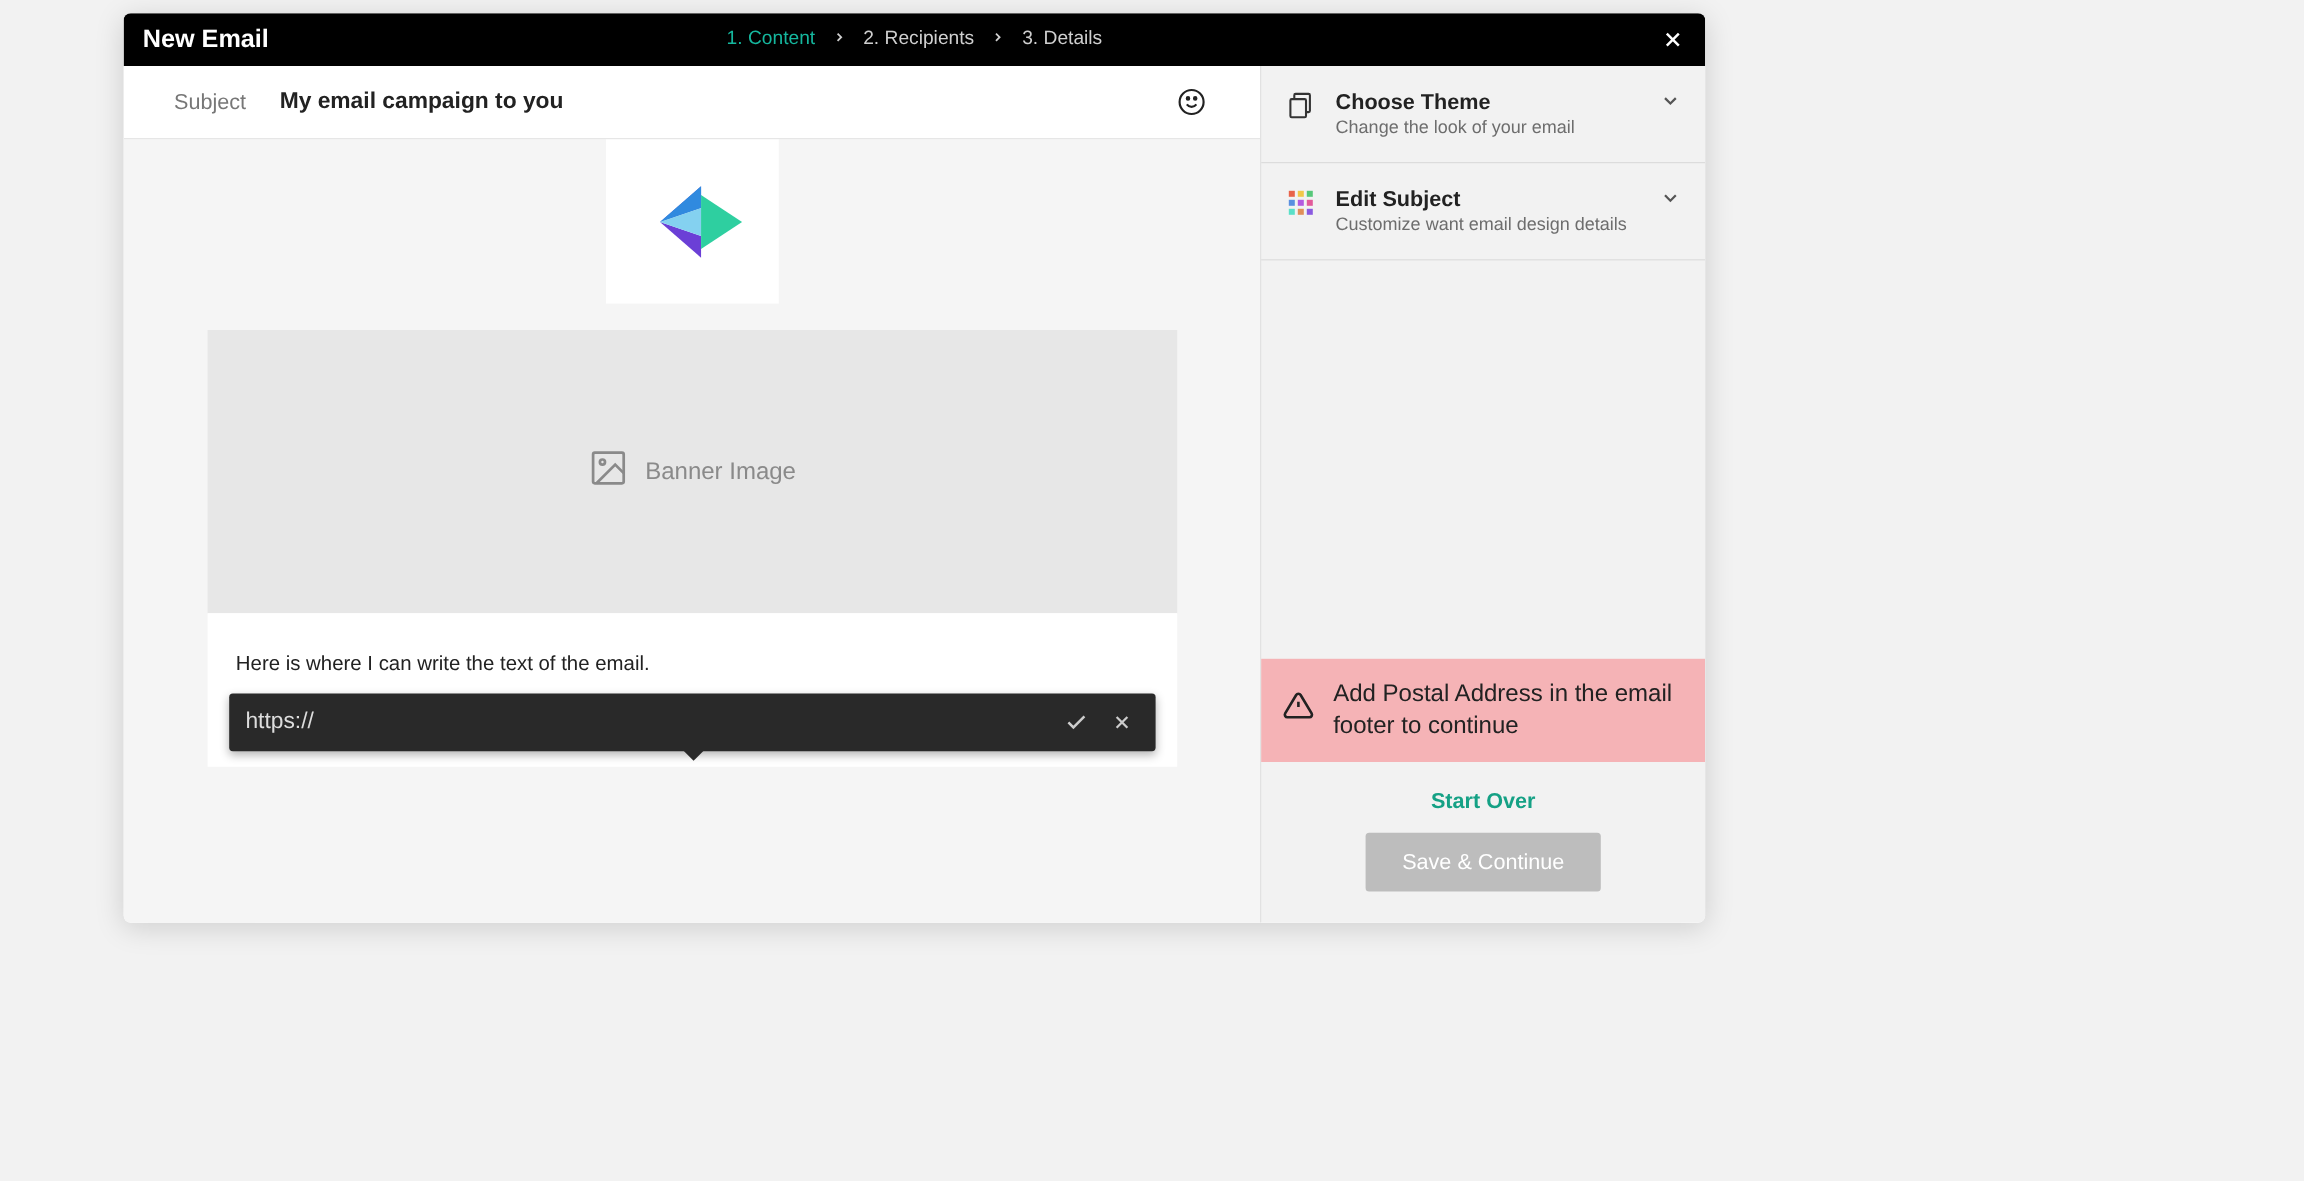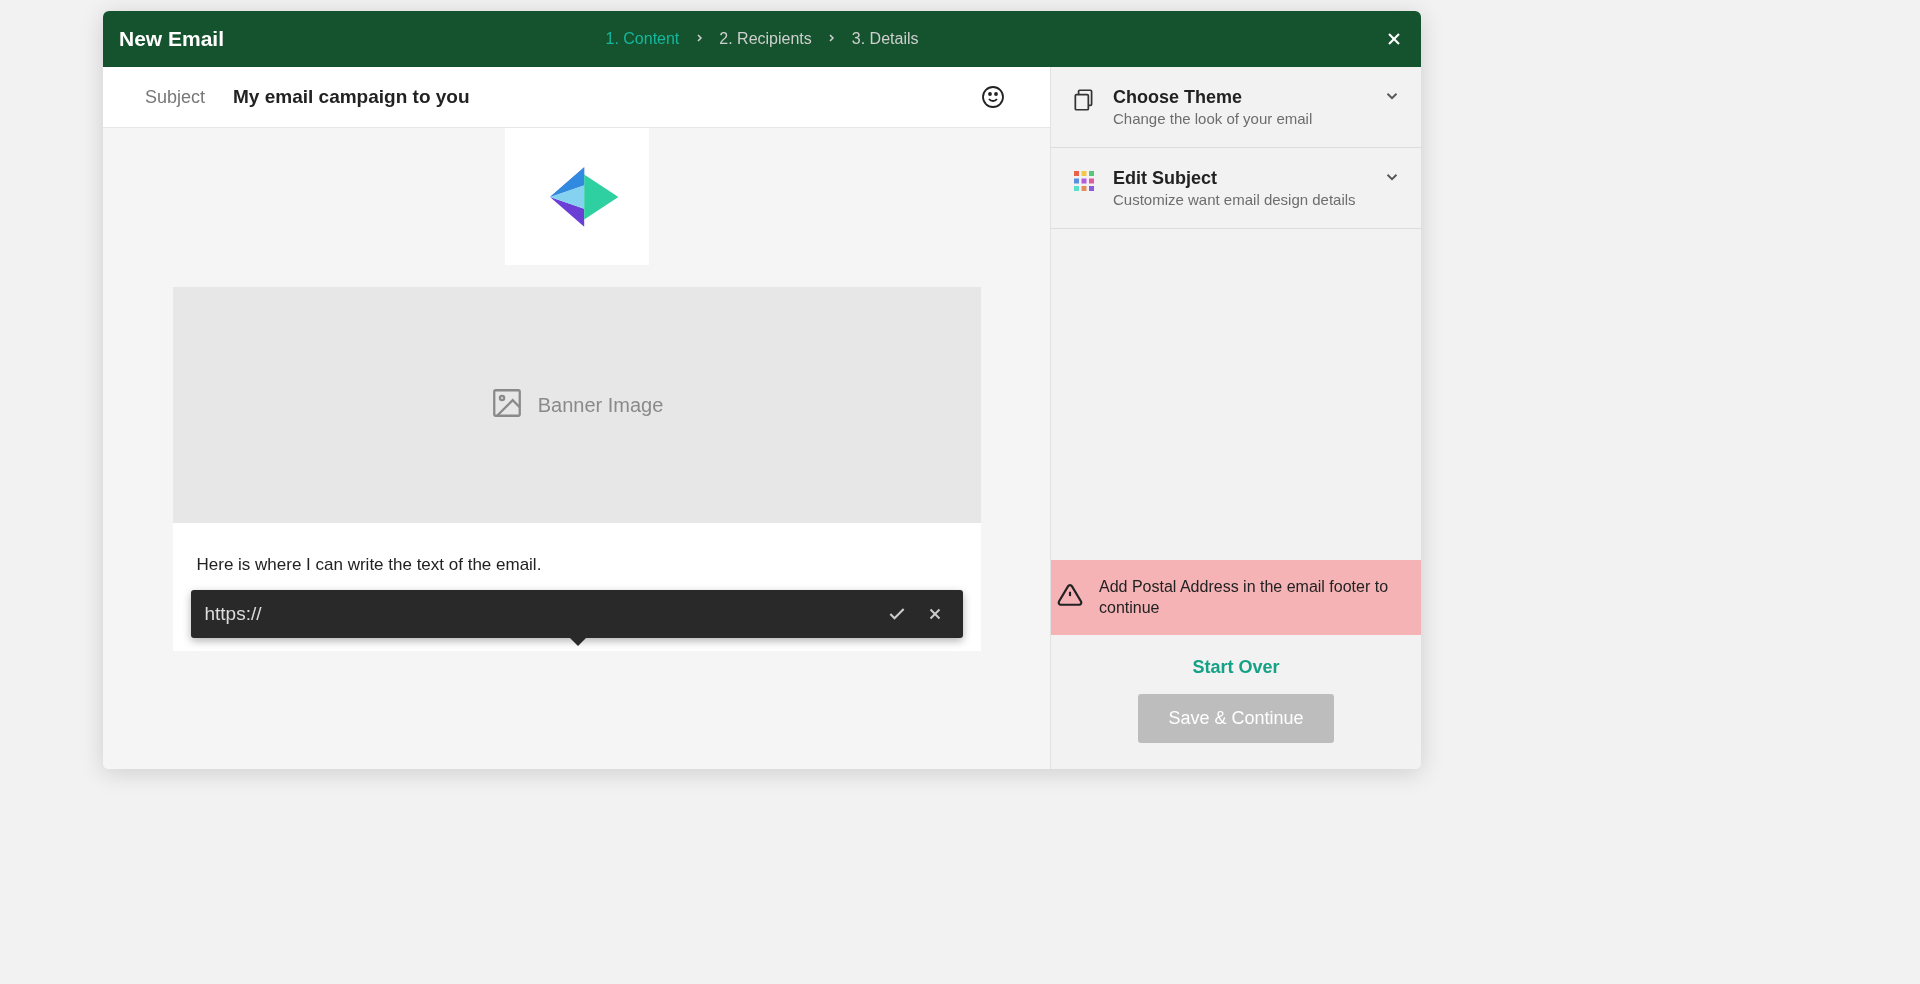--- a/index.html
+++ b/index.html
@@ -11,22 +11,22 @@
     width: 1318px;
     height: 758px;
     background: #fff;
     border-radius: 6px;
     display: flex;
     flex-direction: column;
     box-shadow: 0 4px 24px rgba(0,0,0,0.15);
     overflow: hidden;
   }
   .header {
-    height: 56px;
-    background: #14532d;
+    height: 44px;
+    background: #000000;
     color: #fff;
     display: flex;
     align-items: center;
     padding: 0 16px;
     flex-shrink: 0;
   }
   .header-title { font-size: 21px; font-weight: 600; }
   .steps {
     position: absolute;
     left: 50%;
@@ -176,24 +176,24 @@
   .acc-icon { width: 26px; height: 26px; display:flex; align-items:center; justify-content:center; flex-shrink:0; }
   .acc-texts { flex: 1; }
   .acc-title { font-size: 18px; font-weight: 600; color: #222; }
   .acc-sub { font-size: 15px; color: #6d6d6d; margin-top: 2px; }
   .acc-chevron { color: #555; }
   .sidebar-spacer { flex: 1; }
   .warning {
     display: flex;
     align-items: center;
     gap: 16px;
-    padding: 16px 6px;
+    padding: 16px 18px;
     background: #f5b3b6;
     color: #222;
-    font-size: 16px;
+    font-size: 20px;
     line-height: 1.35;
   }
   .sidebar-actions {
     padding: 22px 0 26px 0;
     display: flex;
     flex-direction: column;
     align-items: center;
     gap: 16px;
   }
   .start-over {

